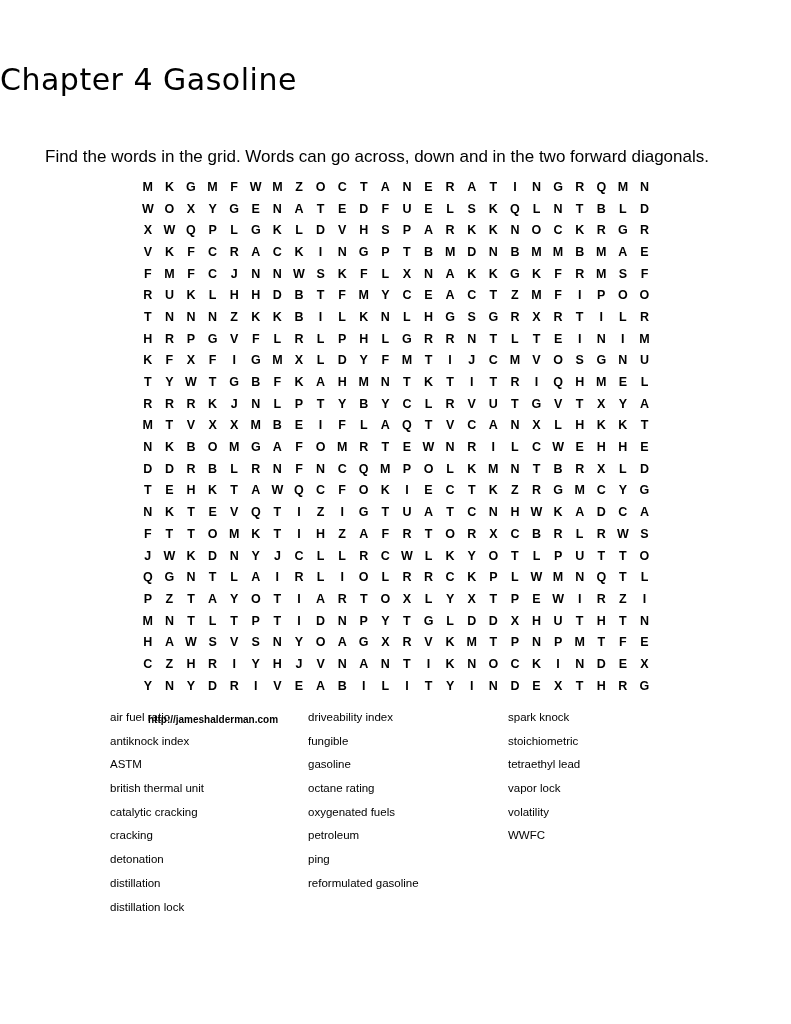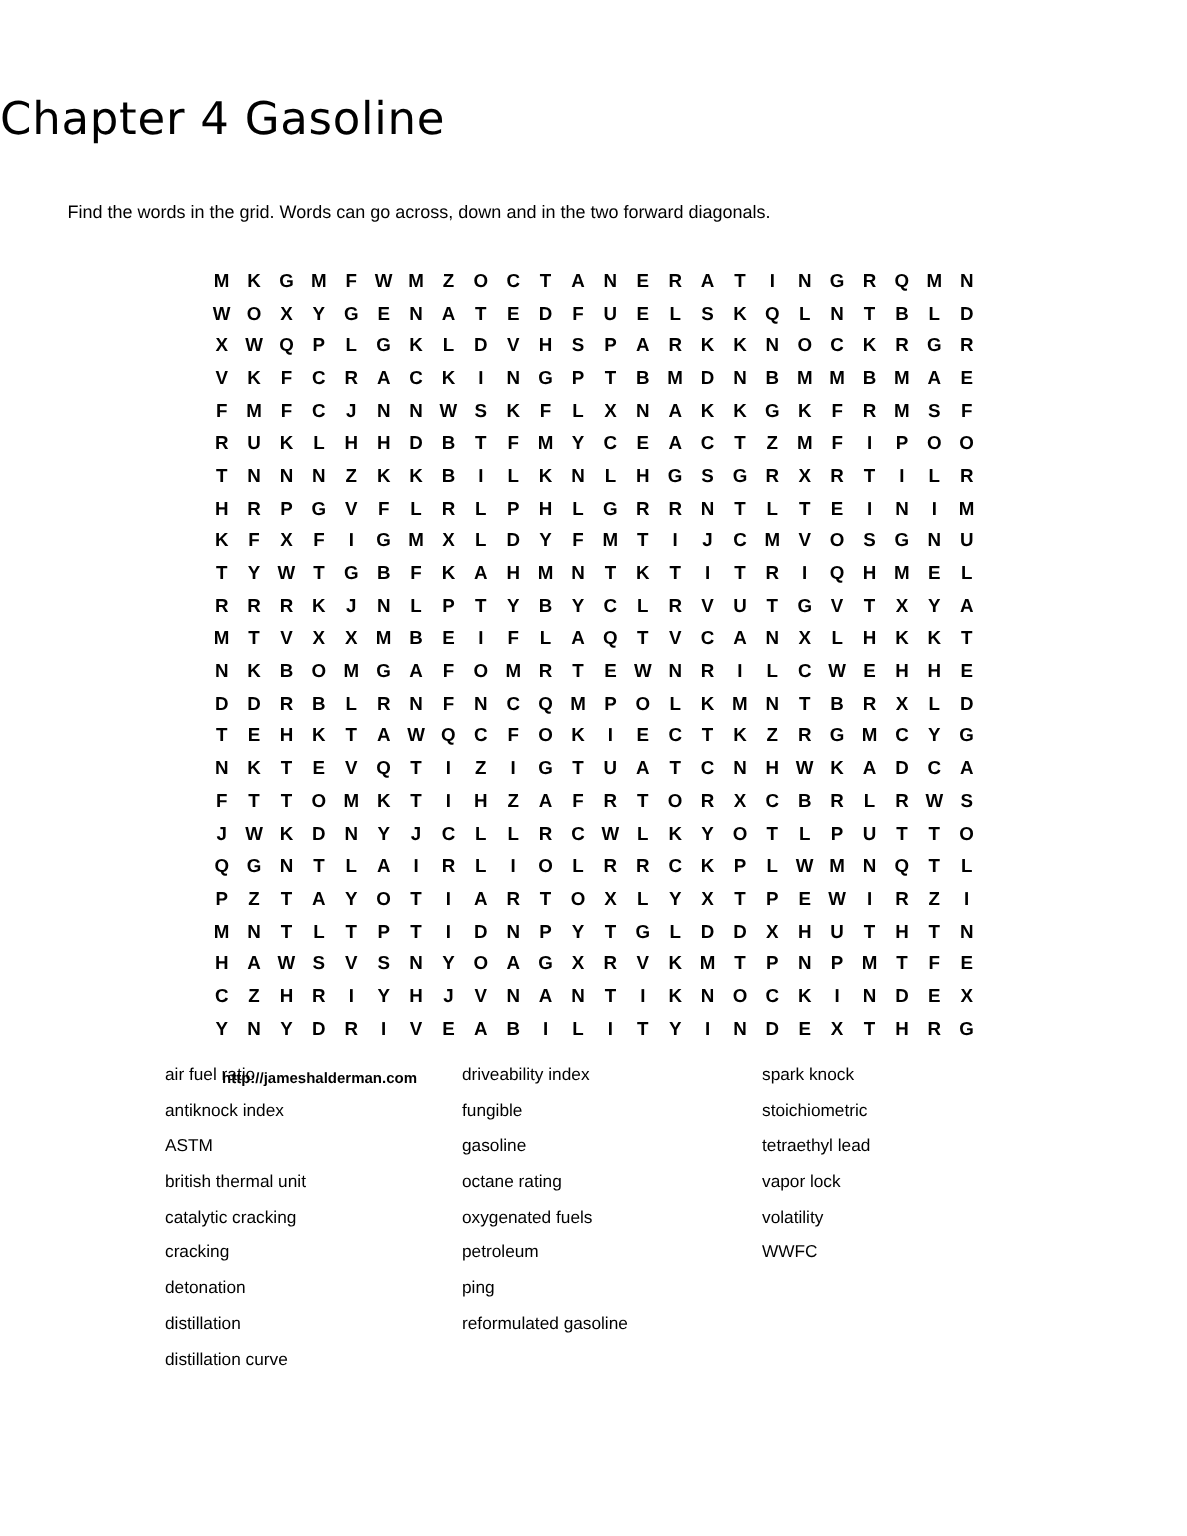--- a/index.html
+++ b/index.html
@@ -22,23 +22,23 @@
     text-align: left;
     font-family: "DejaVu Sans", sans-serif;
     font-size: 30px;
     font-weight: normal;
     letter-spacing: 0.5px;
     color: #000;
   }
 
   .instructions {
     position: absolute;
-    top: 134px;
+    top: 147px;
     left: 45px;
-    font-size: 12px;
+    font-size: 17px;
     color: #000;
   }
 
   .word-grid {
     position: absolute;
     top: 176px;
     left: 137px;
     display: grid;
     grid-template-columns: repeat(24, 21.6px);
     grid-auto-rows: 21.7px;
@@ -669,21 +669,21 @@
 
   <div class="word-column word-column-1">
       <div class="word">air fuel ratio</div>
       <div class="word">antiknock index</div>
       <div class="word">ASTM</div>
       <div class="word">british thermal unit</div>
       <div class="word">catalytic cracking</div>
       <div class="word">cracking</div>
       <div class="word">detonation</div>
       <div class="word">distillation</div>
-      <div class="word">distillation curve</div>
+      <div class="word">distillation lock</div>
     </div>
 
   <div class="word-column word-column-2">
       <div class="word">driveability index</div>
       <div class="word">fungible</div>
       <div class="word">gasoline</div>
       <div class="word">octane rating</div>
       <div class="word">oxygenated fuels</div>
       <div class="word">petroleum</div>
       <div class="word">ping</div>

